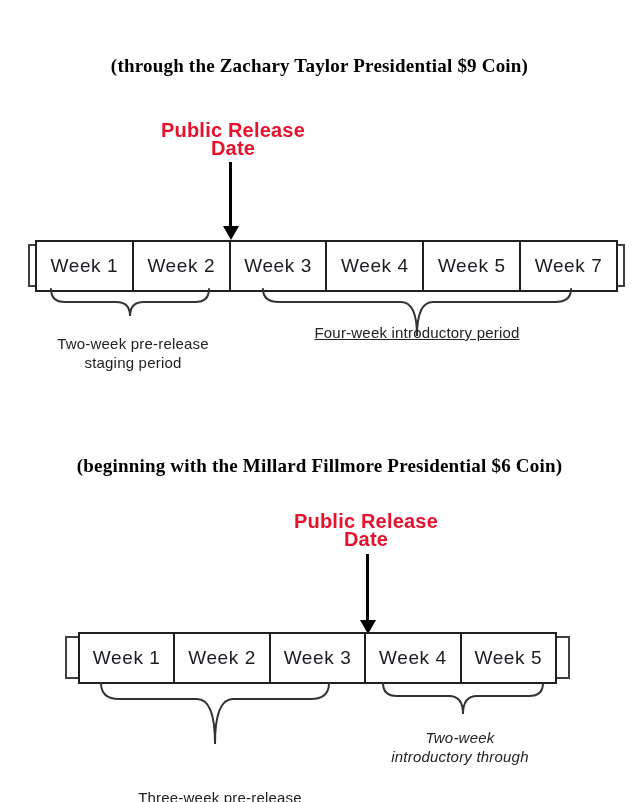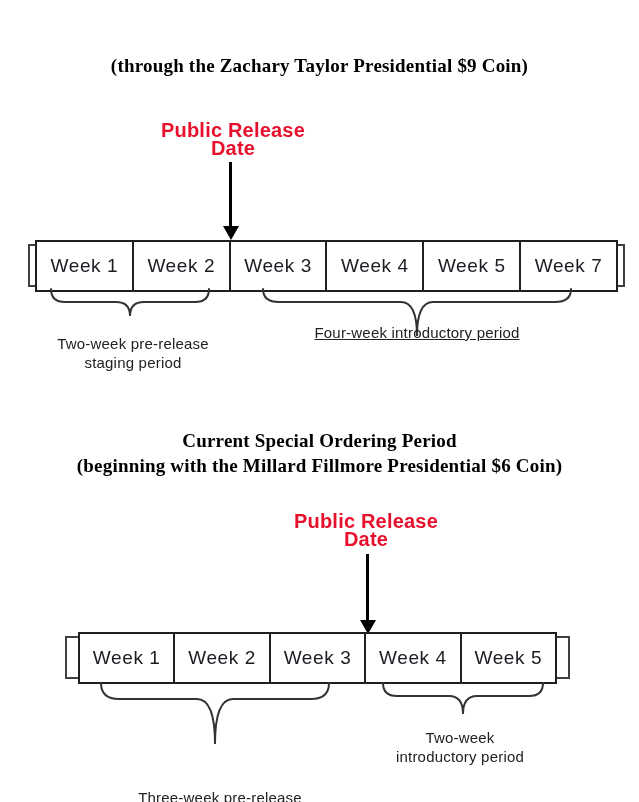--- a/index.html
+++ b/index.html
@@ -83,21 +83,20 @@
       <path d="M1,1 Q1,14 17,14 L139,14 Q155,14 155,48 Q155,14 171,14 L293,14 Q309,14 309,1"></path>
     </svg>
   </div>
 
   <div class="abs period-label" style="left:33px;top:334px;width:200px;">
     <div>Two-week pre-release</div>
     <div>staging period</div>
   </div>
   <div class="abs period-label" style="left:267px;top:323px;width:300px;text-decoration:underline;">Four-week introductory period</div>
 
-  <div class="abs doc-title" style="top:430px;">Current Special Ordering Period</div>
   <div class="abs doc-title" style="top:455px;">(beginning with the Millard Fillmore Presidential $6 Coin)</div>
 
   <div class="abs release-label" style="left:281px;top:512px;">
     <div>Public Release</div>
     <div>Date</div>
   </div>
   <div class="abs arrow-line" style="left:366px;top:554px;height:66px;"></div>
   <div class="abs arrow-head" style="left:360px;top:620px;"></div>
 
   <div class="abs timeline" style="left:65px;top:636px;width:505px;height:43px;padding:0 11px;">
@@ -116,18 +115,18 @@
   <div class="abs brace" style="left:382px;top:682px;">
     <svg width="163" height="34" viewBox="0 0 163 34" aria-hidden="true">
       <path d="M1,1 Q1,14 15,14 L67,14 Q81,14 81,32 Q81,14 95,14 L147,14 Q161,14 161,1"></path>
     </svg>
   </div>
 
   <div class="abs period-label" style="left:95px;top:752px;width:250px;margin-top:36px;">
     <div>Three-week pre-release</div>
     <div>staging period</div>
   </div>
-  <div class="abs period-label" style="left:360px;top:728px;width:200px;">
+  <div class="abs period-label" style="left:360px;top:728px;width:200px;font-style:italic;">
     <div>Two-week</div>
-    <div>introductory period</div>
+    <div>introductory through</div>
   </div>
 
 </div>
 
 </body></html>

